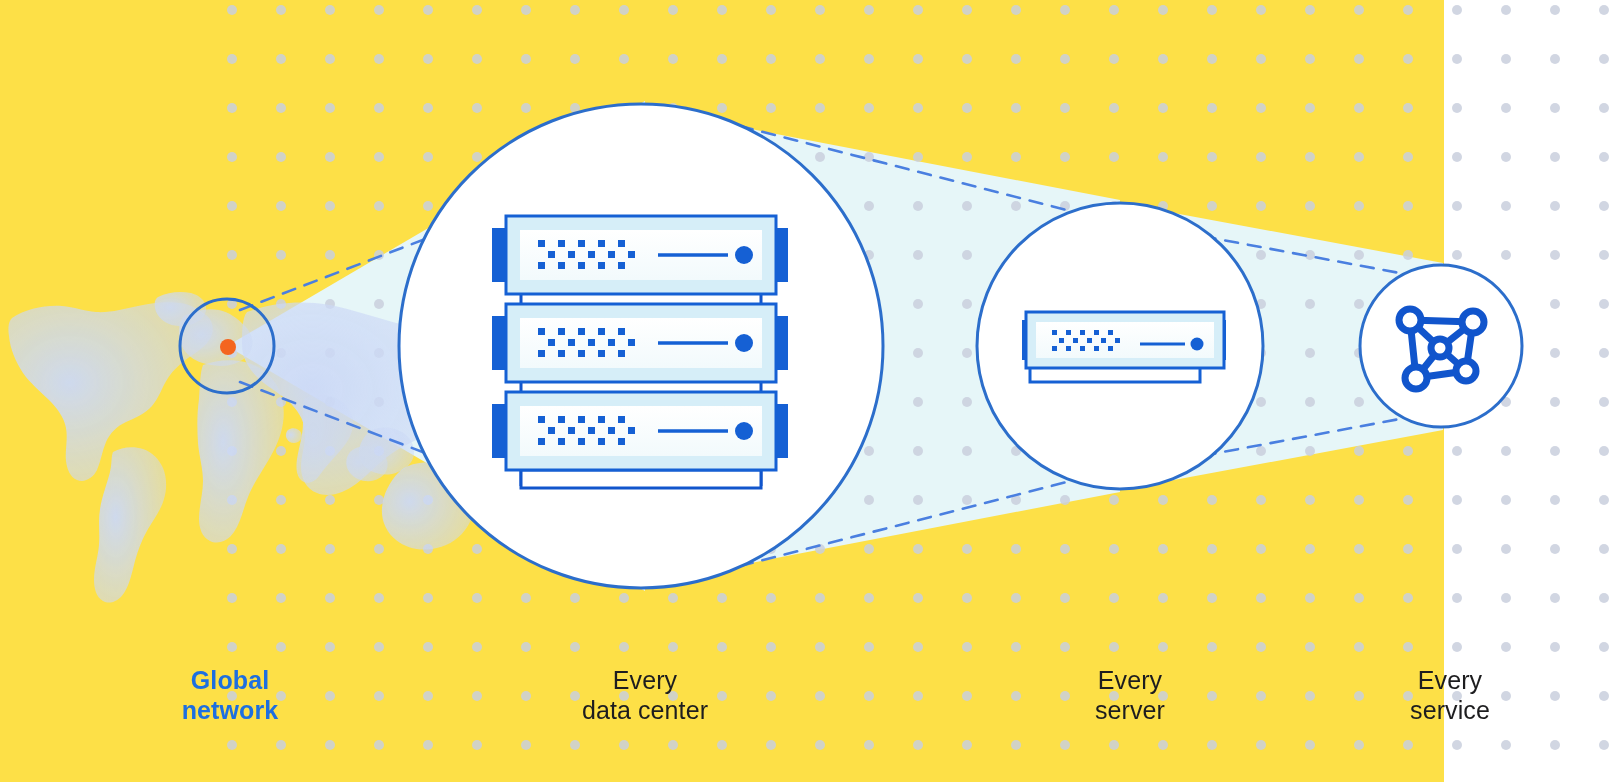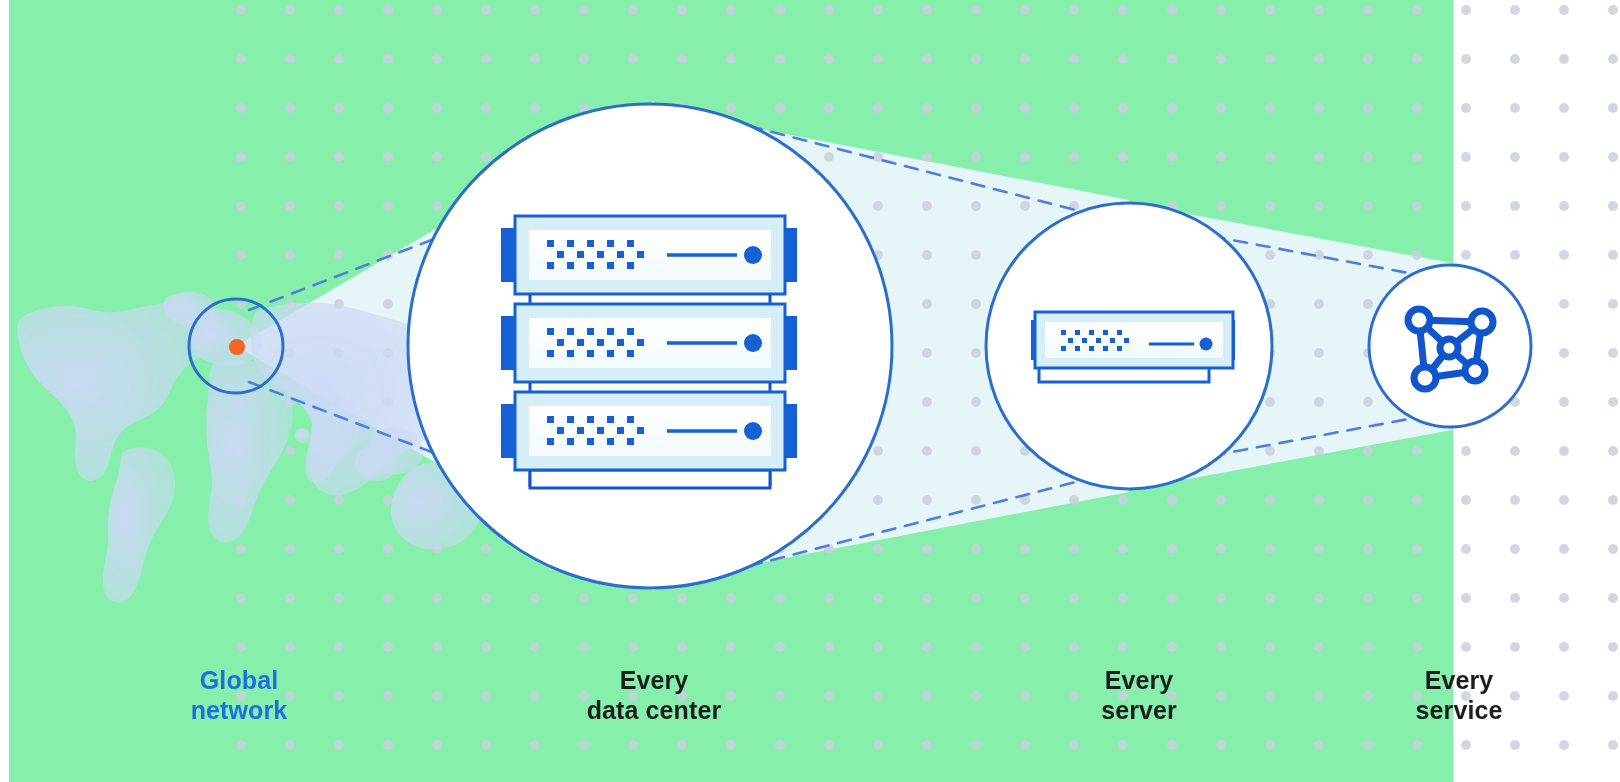--- a/index.html
+++ b/index.html
@@ -6,30 +6,29 @@
   html,body{margin:0;padding:0;}
   body{
     width:1620px;height:782px;
     background:#ffffff;
     font-family:"Liberation Sans","DejaVu Sans",sans-serif;
     overflow:hidden;
     position:relative;
   }
   #stage{
     position:absolute;left:0;top:0;width:1444px;height:782px;
-    background:#86efac;
-    margin-left:9px;
+    background:#fde047;
   }
   #art{position:absolute;left:0;top:0;width:1620px;height:782px;}
   .lbl{
     position:absolute;
     text-align:center;
     font-size:25px;
     line-height:30px;
-    font-weight:700;
+    font-weight:400;
     color:#1d1d1f;
     white-space:pre-line;
     letter-spacing:.1px;
   }
   .lbl.accent{color:#1d6fe0;font-weight:700;}
   #lbl-global{left:130px;top:665px;width:200px;}
   #lbl-dc{left:530px;top:665px;width:230px;}
   #lbl-server{left:1030px;top:665px;width:200px;}
   #lbl-service{left:1350px;top:665px;width:200px;}
 </style>

